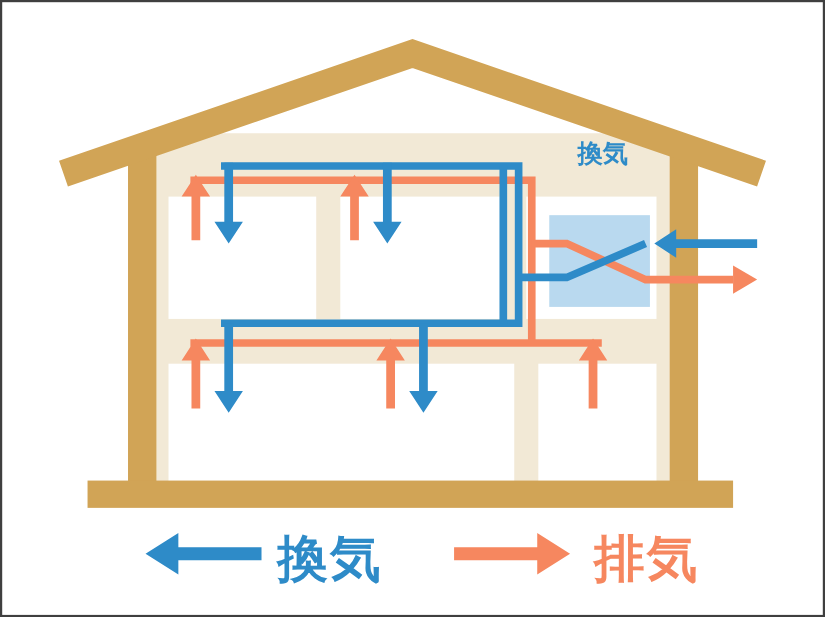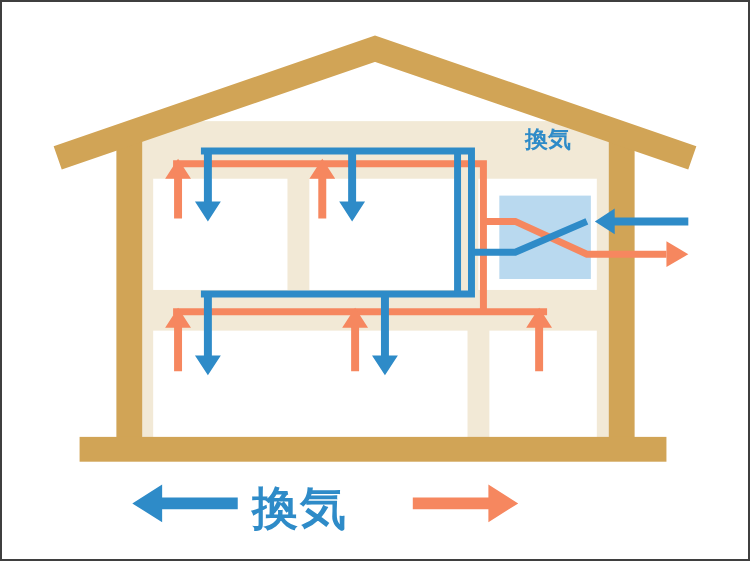--- a/index.html
+++ b/index.html
@@ -70,14 +70,15 @@
 
     <polygon points="131,505 161,486 161,499 237,499 237,511 161,511 161,524" style="fill:var(--supply)"></polygon>
     <polygon points="519,505 489,486 489,499 413,499 413,511 489,511 489,524" style="fill:var(--exhaust)"></polygon>
   </svg>
 
   <div class="unit-label">
     <div>換気</div>
   </div>
 
   <div class="legend-label supply">換気</div>
+  <div class="legend-label exhaust">排気</div>
 
 </div>
 
 </body></html>

